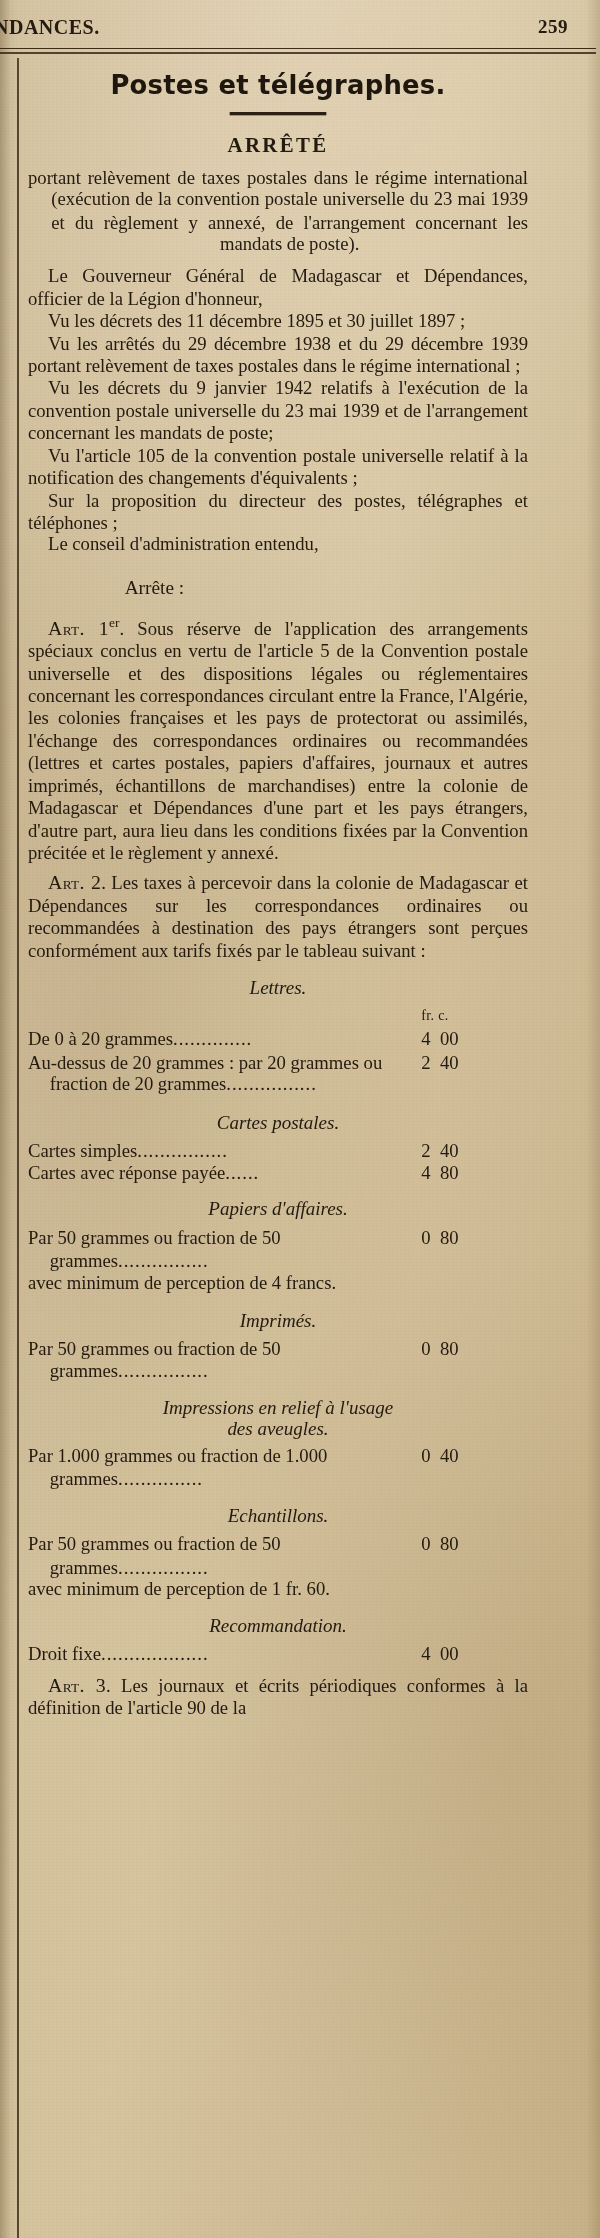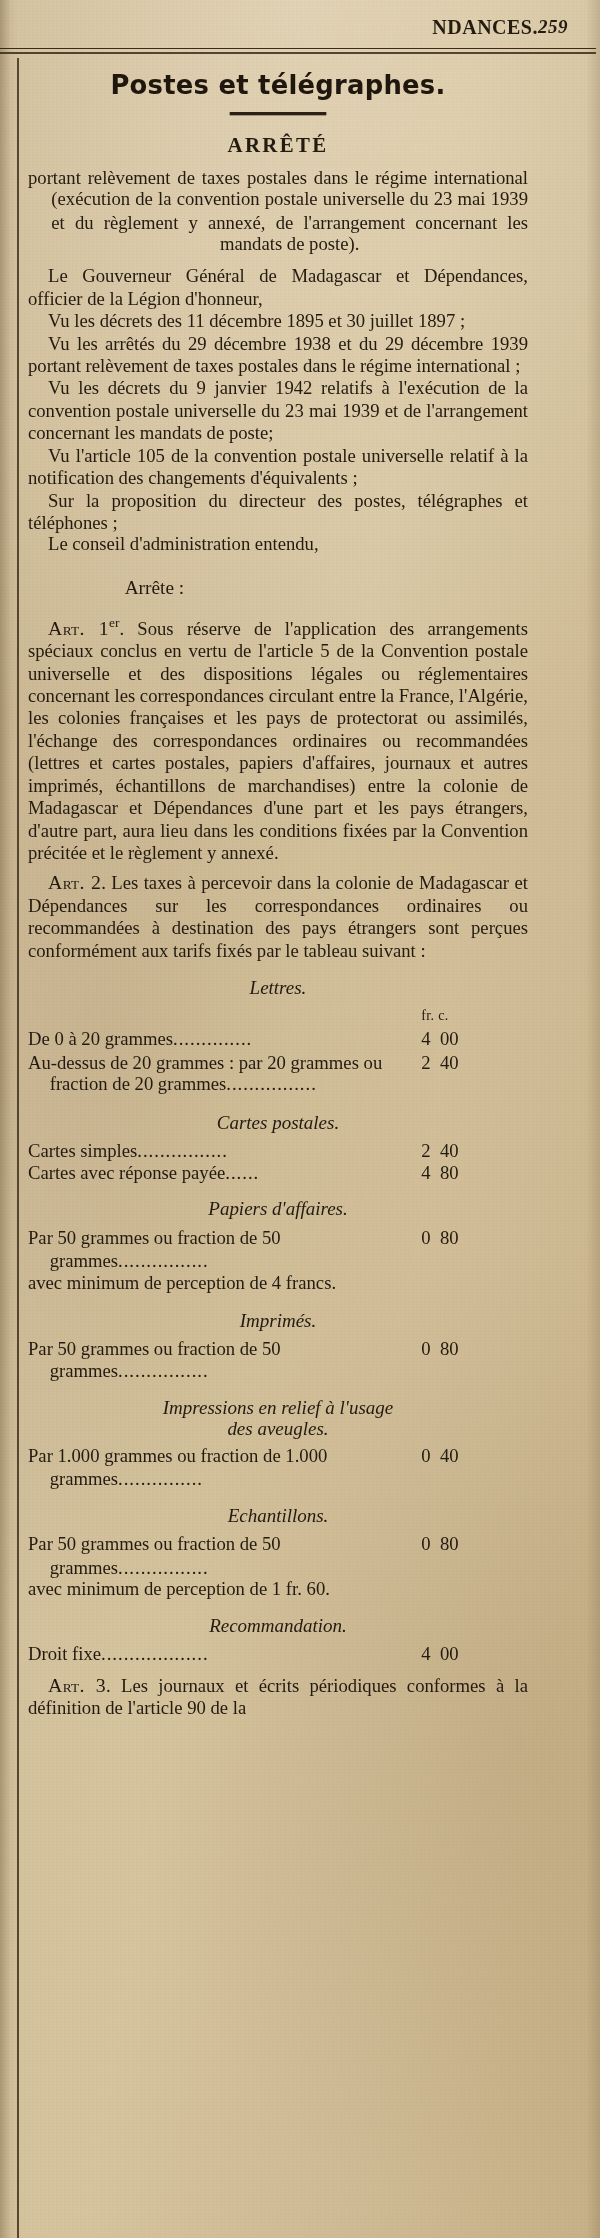--- a/index.html
+++ b/index.html
@@ -50,38 +50,37 @@
   }
 
   
   .runhead {
     position: absolute;
     top: 12px; left: 0; right: 0;
     height: 30px;
     padding: 0 14px 0 0;
     display: flex;
     align-items: center;
-    justify-content: flex-end;
+    justify-content: space-between;
   }
   .runhead-title {
     font-family: "Liberation Serif", serif;
     font-weight: 700;
     font-size: 20px;
     letter-spacing: .5px;
     margin-left: -6px;
     color: #241b11;
   }
   .runhead-folio {
     font-family: "Liberation Serif", serif;
     font-weight: 700;
     font-size: 19px;
     letter-spacing: .5px;
     color: #241b11;
     margin-right: 18px;
-    font-style: italic;
   }
 
   
   .head-rule {
     position: absolute;
     left: 0; right: 4px;
     top: 48px;
     height: 5px;
   }
   .head-rule::before,

